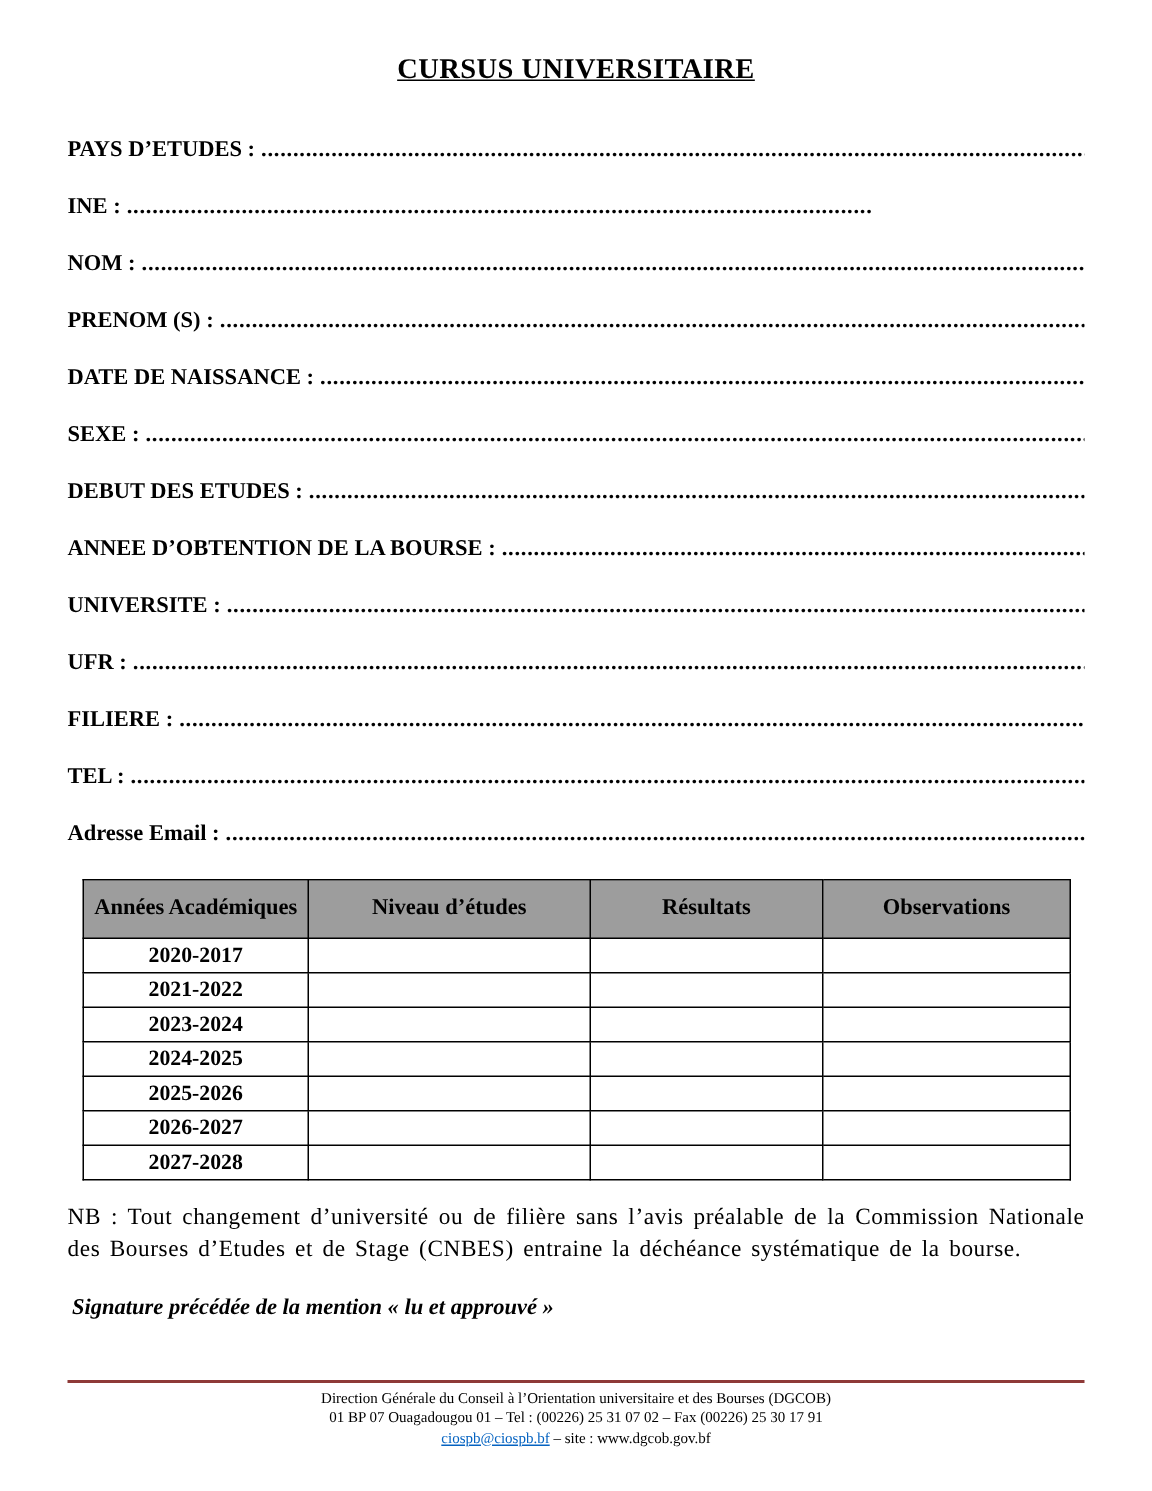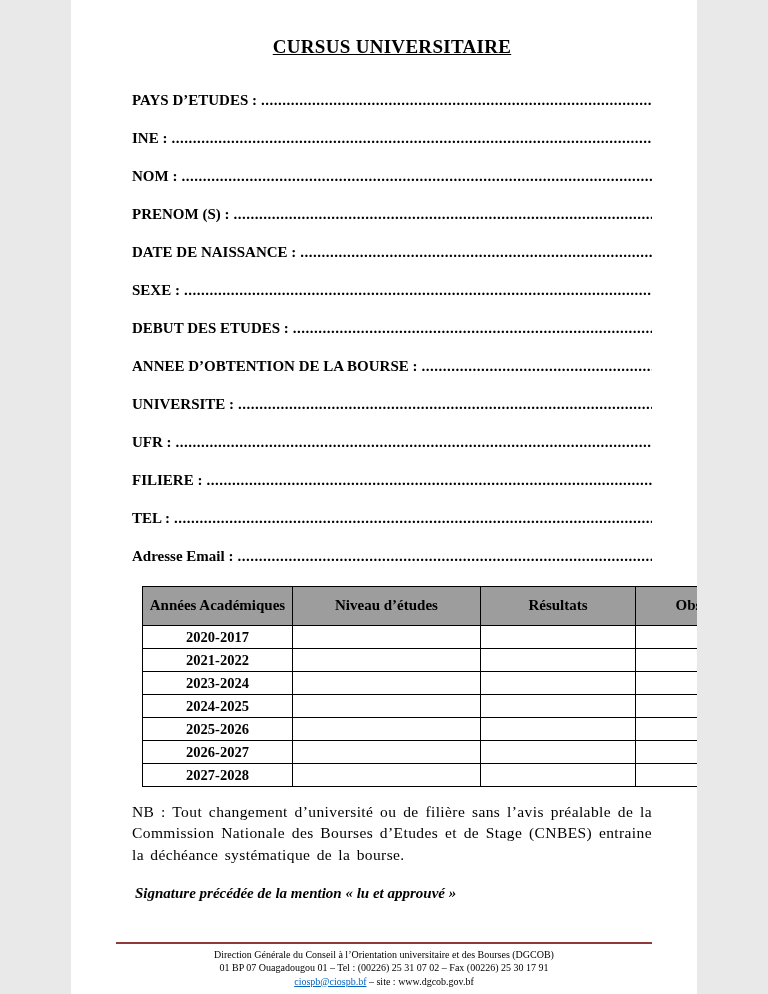--- a/index.html
+++ b/index.html
@@ -1,24 +1,24 @@
 <!DOCTYPE html>
 <html><head>
 <meta charset="utf-8">
 <style>
   html, body { margin:0; padding:0; background:#e9e9e9; }
   .page {
     position:relative;
-    width:626px; height:994px;
+    width:768px; height:994px;
     margin:0 auto;
     background:#ffffff;
     font-family:"Liberation Serif", serif;
     color:#000;
     box-sizing:border-box;
-    padding:24px 45px 0 61px;
+    padding:24px 45px 0 45px;
     overflow:hidden;
   }
   .title {
     text-align:center;
     font-size:19px;
     font-weight:bold;
     text-decoration:underline;
     margin:12px 0 34px 0;
     letter-spacing:0.3px;
   }
@@ -78,21 +78,21 @@
     word-spacing:2px;
   }
   .signature {
     margin:20px 0 0 3px;
     font-size:15px;
     font-weight:bold;
     font-style:italic;
   }
   .footer {
     position:absolute;
-    left:45px; right:45px; bottom:6px;
+    left:45px; right:45px; bottom:28px;
     text-align:center;
   }
   .footer-rule {
     border-top:2px solid #8e3a38;
     margin-bottom:4px;
   }
   .footer-line {
     font-size:10px;
     line-height:1.35;
     color:#000;

